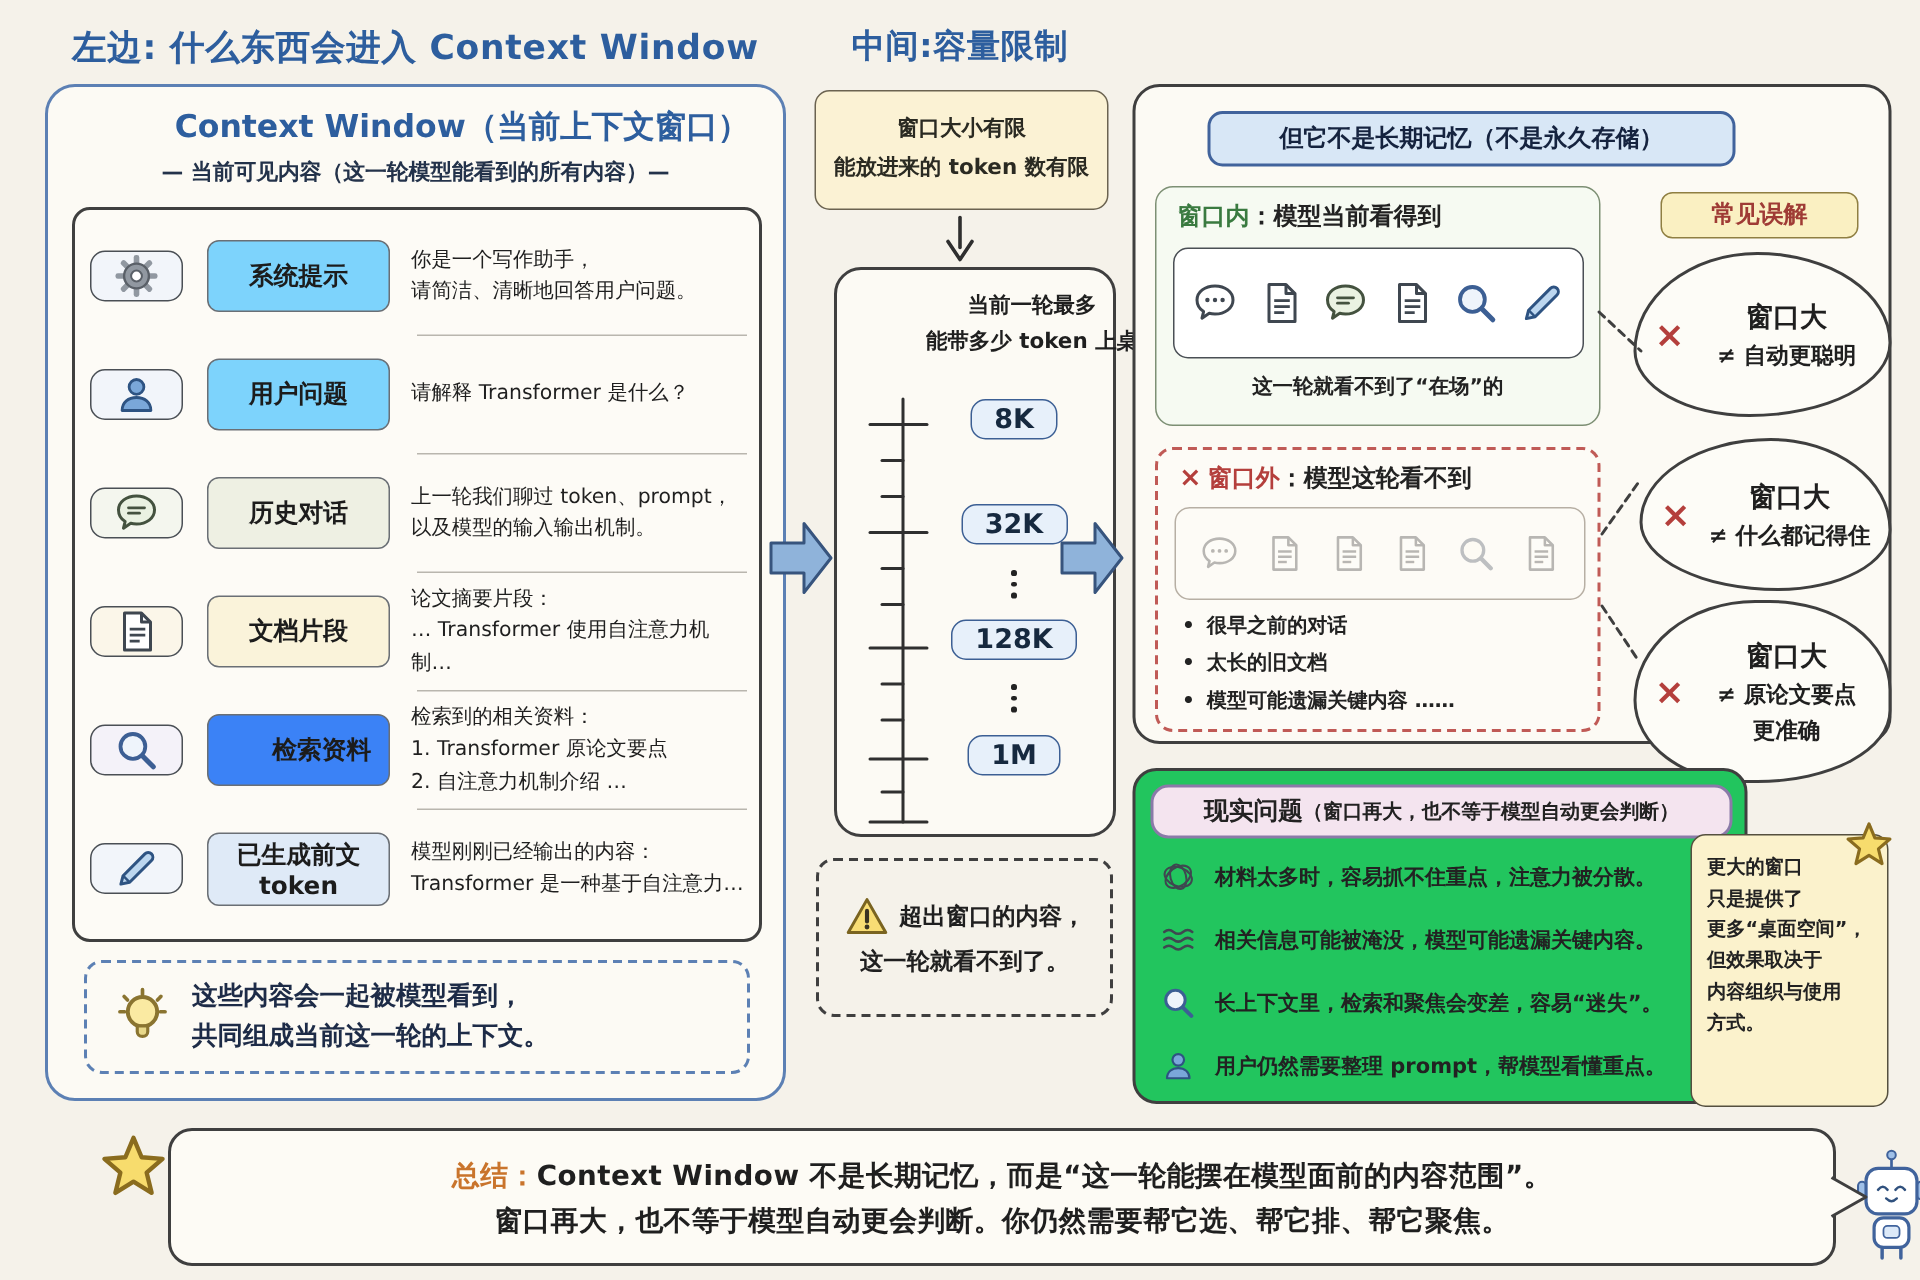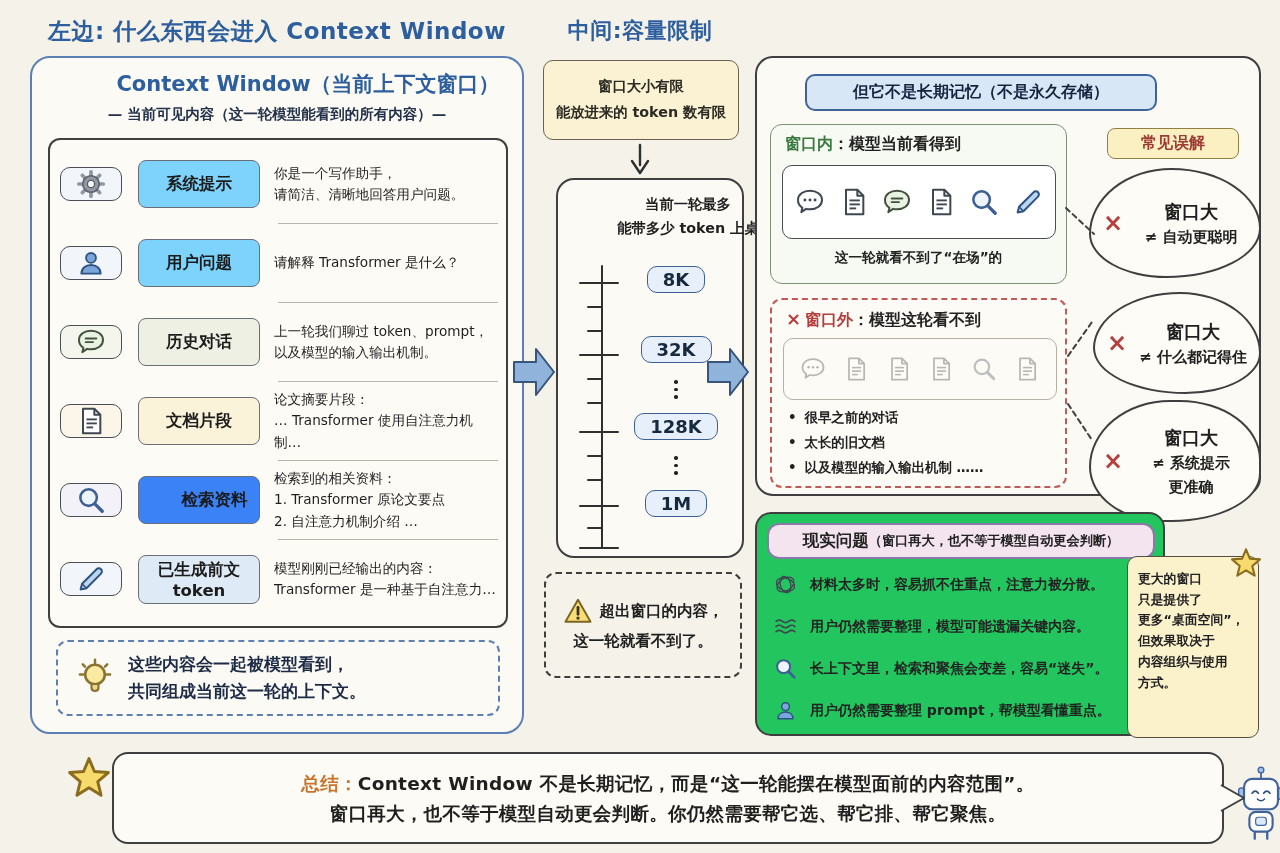--- a/index.html
+++ b/index.html
@@ -345,37 +345,37 @@
               <path d="M6 2.8h8.5L19 7.3V21.2H6z" fill="#fff" stroke="#3f4750" stroke-width="1.5" stroke-linejoin="round"></path>
               <path d="M14.5 2.8V7.3H19" fill="none" stroke="#3f4750" stroke-width="1.5" stroke-linejoin="round"></path>
               <line x1="8.6" y1="10.8" x2="16.4" y2="10.8" stroke="#3f4750" stroke-width="1.4"></line>
               <line x1="8.6" y1="13.8" x2="16.4" y2="13.8" stroke="#3f4750" stroke-width="1.4"></line>
               <line x1="8.6" y1="16.8" x2="13.6" y2="16.8" stroke="#3f4750" stroke-width="1.4"></line>
             </svg></span>
       </div>
       <ul>
         <li>很早之前的对话</li>
         <li>太长的旧文档</li>
-        <li>以及模型的输入输出机制  ……</li>
+        <li>模型可能遗漏关键内容  ……</li>
       </ul>
     </div>
 
     <div class="r-badge">常见误解</div>
 
     <div class="cloud cloud1">
       <span class="x">×</span>
       <span class="cl"><span class="a">窗口大</span><br><span class="b">≠ 自动更聪明</span></span>
     </div>
     <div class="cloud cloud2">
       <span class="x">×</span>
       <span class="cl"><span class="a">窗口大</span><br><span class="b">≠ 什么都记得住</span></span>
     </div>
     <div class="cloud cloud3">
       <span class="x">×</span>
-      <span class="cl"><span class="a">窗口大</span><br><span class="b">≠ 系统提示</span><br><span class="b">更准确</span></span>
+      <span class="cl"><span class="a">窗口大</span><br><span class="b">≠ 原论文要点</span><br><span class="b">更准确</span></span>
     </div>
   </div>
 
   <div class="abs reality">
     <div class="re-pill">
       <span class="h">现实问题</span>
         <span class="p">（窗口再大，也不等于模型自动更会判断）</span>
     </div>
     <div class="re-row" style="top:58px;">
       <span style="display: inline-block; width: 25px; height: 25px;"><svg viewBox="0 0 24 24" fill="none" stroke="#3f4750" stroke-width="1.3" style="width: 100%; height: 100%;">
@@ -384,21 +384,21 @@
             <ellipse cx="12" cy="12" rx="8" ry="5" transform="rotate(75 12 12)"></ellipse>
           </svg></span>
       <span class="t">材料太多时，容易抓不住重点，注意力被分散。</span>
     </div>
     <div class="re-row" style="top:100px;">
       <span style="display: inline-block; width: 25px; height: 25px;"><svg viewBox="0 0 24 24" fill="none" stroke="#3f4750" stroke-width="1.6" stroke-linecap="round" style="width: 100%; height: 100%;">
             <path d="M3 7c2-1.6 4-1.6 6 0s4 1.6 6 0 4-1.6 6 0"></path>
             <path d="M3 12c2-1.6 4-1.6 6 0s4 1.6 6 0 4-1.6 6 0"></path>
             <path d="M3 17c2-1.6 4-1.6 6 0s4 1.6 6 0 4-1.6 6 0"></path>
           </svg></span>
-      <span class="t">用户仍然需要整理，模型可能遗漏关键内容。</span>
+      <span class="t">相关信息可能被淹没，模型可能遗漏关键内容。</span>
     </div>
     <div class="re-row" style="top:142px;">
       <span style="display: inline-block; width: 25px; height: 25px;"><svg viewBox="0 0 24 24" style="width: 100%; height: 100%;">
             <circle cx="10.2" cy="10.2" r="6.2" fill="#eef4fb" stroke="#3c5f94" stroke-width="1.9"></circle>
             <line x1="14.9" y1="14.9" x2="20.4" y2="20.4" stroke="#3c5f94" stroke-width="2.5" stroke-linecap="round"></line>
           </svg></span>
       <span class="t">长上下文里，检索和聚焦会变差，容易“迷失”。</span>
     </div>
     <div class="re-row" style="top:184px;">
       <span style="display: inline-block; width: 25px; height: 25px;"><svg viewBox="0 0 24 24" style="width: 100%; height: 100%;">

